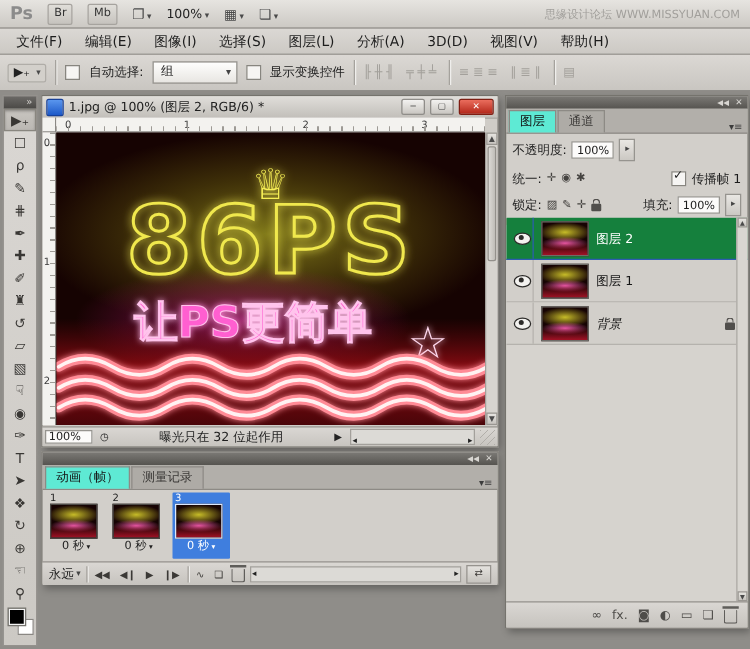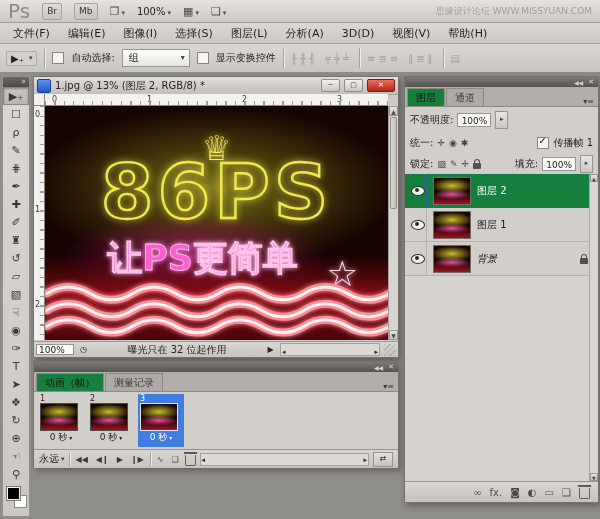--- a/index.html
+++ b/index.html
@@ -5,21 +5,21 @@
   html,body{margin:0;padding:0;width:600px;height:519px;overflow:hidden;
     font-family:"DejaVu Sans","Liberation Sans",sans-serif;font-size:11px;color:#222;
     background:#8f8d89;position:relative}
   .abs{position:absolute}
   .dim{color:#8f8d89}
   .dar::after{content:"▾";font-size:7px;margin-left:2px;color:#4a4a4a}
 
   
   .appbar{left:0;top:0;width:600px;height:23px;background:linear-gradient(#e6e4e0,#ccc9c4);
     border-bottom:1px solid #9e9b96;display:flex;align-items:center;gap:12px;padding:0 8px;box-sizing:border-box}
-  .pslogo{color:#8b8b8b;font-weight:normal;font-size:20px;letter-spacing:0}
+  .pslogo{color:#8b8b8b;font-weight:bold;font-size:14px;letter-spacing:0}
   .chipbtn{border:1px solid #a6a39e;border-radius:2px;background:linear-gradient(#e0ded9,#c6c3be);
     padding:0 4px;font-size:9px;height:15px;line-height:14px;color:#333}
   .baricon{font-size:11px;color:#4a4a4a}
   .watermark{margin-left:auto;color:#a19f9b;font-size:9px}
 
   
   .menubar{left:0;top:23px;width:600px;height:21px;background:linear-gradient(#dbd8d4,#ccc9c4);
     border-bottom:1px solid #a19e99;display:flex;align-items:center;padding:0 4px;box-sizing:border-box}
   .menu-item{padding:0 9px;font-size:11px;color:#1d1d1d}
 
@@ -86,21 +86,21 @@
 
   
   .panel{background:#d2cfca;border:1px solid #75736d;box-sizing:border-box;box-shadow:2px 3px 6px rgba(0,0,0,.3)}
   .pstrip{height:10px;background:linear-gradient(#7b7975,#565450);display:flex;justify-content:flex-end;
     align-items:center;gap:5px;padding:0 4px;color:#d8d6d2;font-size:6px}
   .pstrip .coll::after{content:"◀◀"}
   .pstrip .clx::after{content:"✕";font-size:7px}
   .ptabs{height:19px;background:#b2afaa;display:flex;align-items:flex-end;padding-left:2px;border-bottom:1px solid #8d8a85}
   .ptab{height:18px;line-height:18px;padding:0 8px;font-size:10px;background:#aeaba6;color:#3a3836;
     border:1px solid #8d8a85;border-bottom:none;margin-right:1px;box-sizing:border-box}
-  .ptab.active{background:#15803d;color:#141414}
+  .ptab.active{background:#5eead4;color:#141414}
   .pmenu{margin-left:auto;padding-right:4px;font-size:8px;color:#3c3c3c}
   .pmenu::after{content:"▾≡"}
 
   
   .anim{left:33px;top:361px;width:366px;height:107px}
   .frames{display:flex;gap:4px;padding:2px 4px;height:57px;box-sizing:border-box}
   .frame{width:46px;padding:1px 2px;box-sizing:border-box}
   .frame .fnum{font-size:8px;color:#1e1e1e;height:8px;line-height:8px}
   .fthumb{width:38px;height:28px;border:1px solid #4c4a46;box-sizing:border-box}
   .fdelay{font-size:9px;text-align:center;color:#1e1e1e;height:12px;line-height:12px}
@@ -273,21 +273,21 @@
     </div>
   <div class="swatchwrap">
     <span class="sw-fg"></span>
     <span class="sw-bg"></span>
   </div>
 </div>
 
 <div class="abs docwin">
   <div class="doc-title">
     <span class="doc-ico"></span>
-    <span class="doc-title-text">1.jpg @ 13% (图层 2, RGB/8) *</span>
+    <span class="doc-title-text">1.jpg @ 100% (图层 2, RGB/6) *</span>
     <span class="wbtn">─</span>
     <span class="wbtn">▢</span>
     <span class="wbtn close">✕</span>
   </div>
   <div class="abs ruler ruler-corner"></div>
   <div class="abs ruler ruler-top">
     <span class="rnum" style="left:7px;top:1px">0</span>
     <span class="rnum" style="left:102px;top:1px">1</span>
     <span class="rnum" style="left:197px;top:1px">2</span>
     <span class="rnum" style="left:292px;top:1px">3</span>

